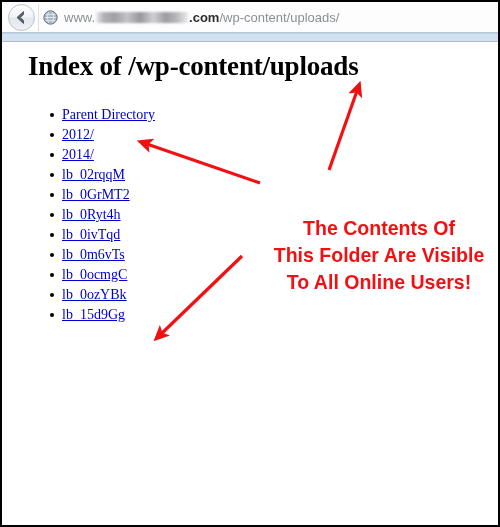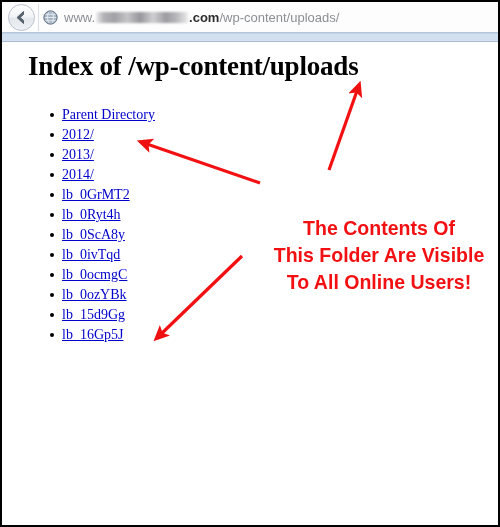--- a/index.html
+++ b/index.html
@@ -218,30 +218,29 @@
     <div class="toolbar-strip"></div>
   </div>
 
   <div class="page">
 
     <div class="page-title">Index of /wp-content/uploads</div>
 
     <ul class="file-list">
       <li><a href="#">Parent Directory</a></li>
       <li><a href="#">2012/</a></li>
-      <li><a href="#">2013/</a></li>
       <li><a href="#">2014/</a></li>
+      <li><a href="#">lb_02rqqM</a></li>
       <li><a href="#">lb_0GrMT2</a></li>
       <li><a href="#">lb_0Ryt4h</a></li>
-      <li><a href="#">lb_0ScA8y</a></li>
       <li><a href="#">lb_0ivTqd</a></li>
+      <li><a href="#">lb_0m6vTs</a></li>
       <li><a href="#">lb_0ocmgC</a></li>
       <li><a href="#">lb_0ozYBk</a></li>
       <li><a href="#">lb_15d9Gg</a></li>
-      <li><a href="#">lb_16Gp5J</a></li>
     </ul>
 
     <div class="annotation">
       <div>The Contents Of</div>
       <div>This Folder Are Visible</div>
       <div>To All Online Users!</div>
     </div>
 
     <svg class="arrow-layer" viewBox="0 0 496 523">
       <defs>

